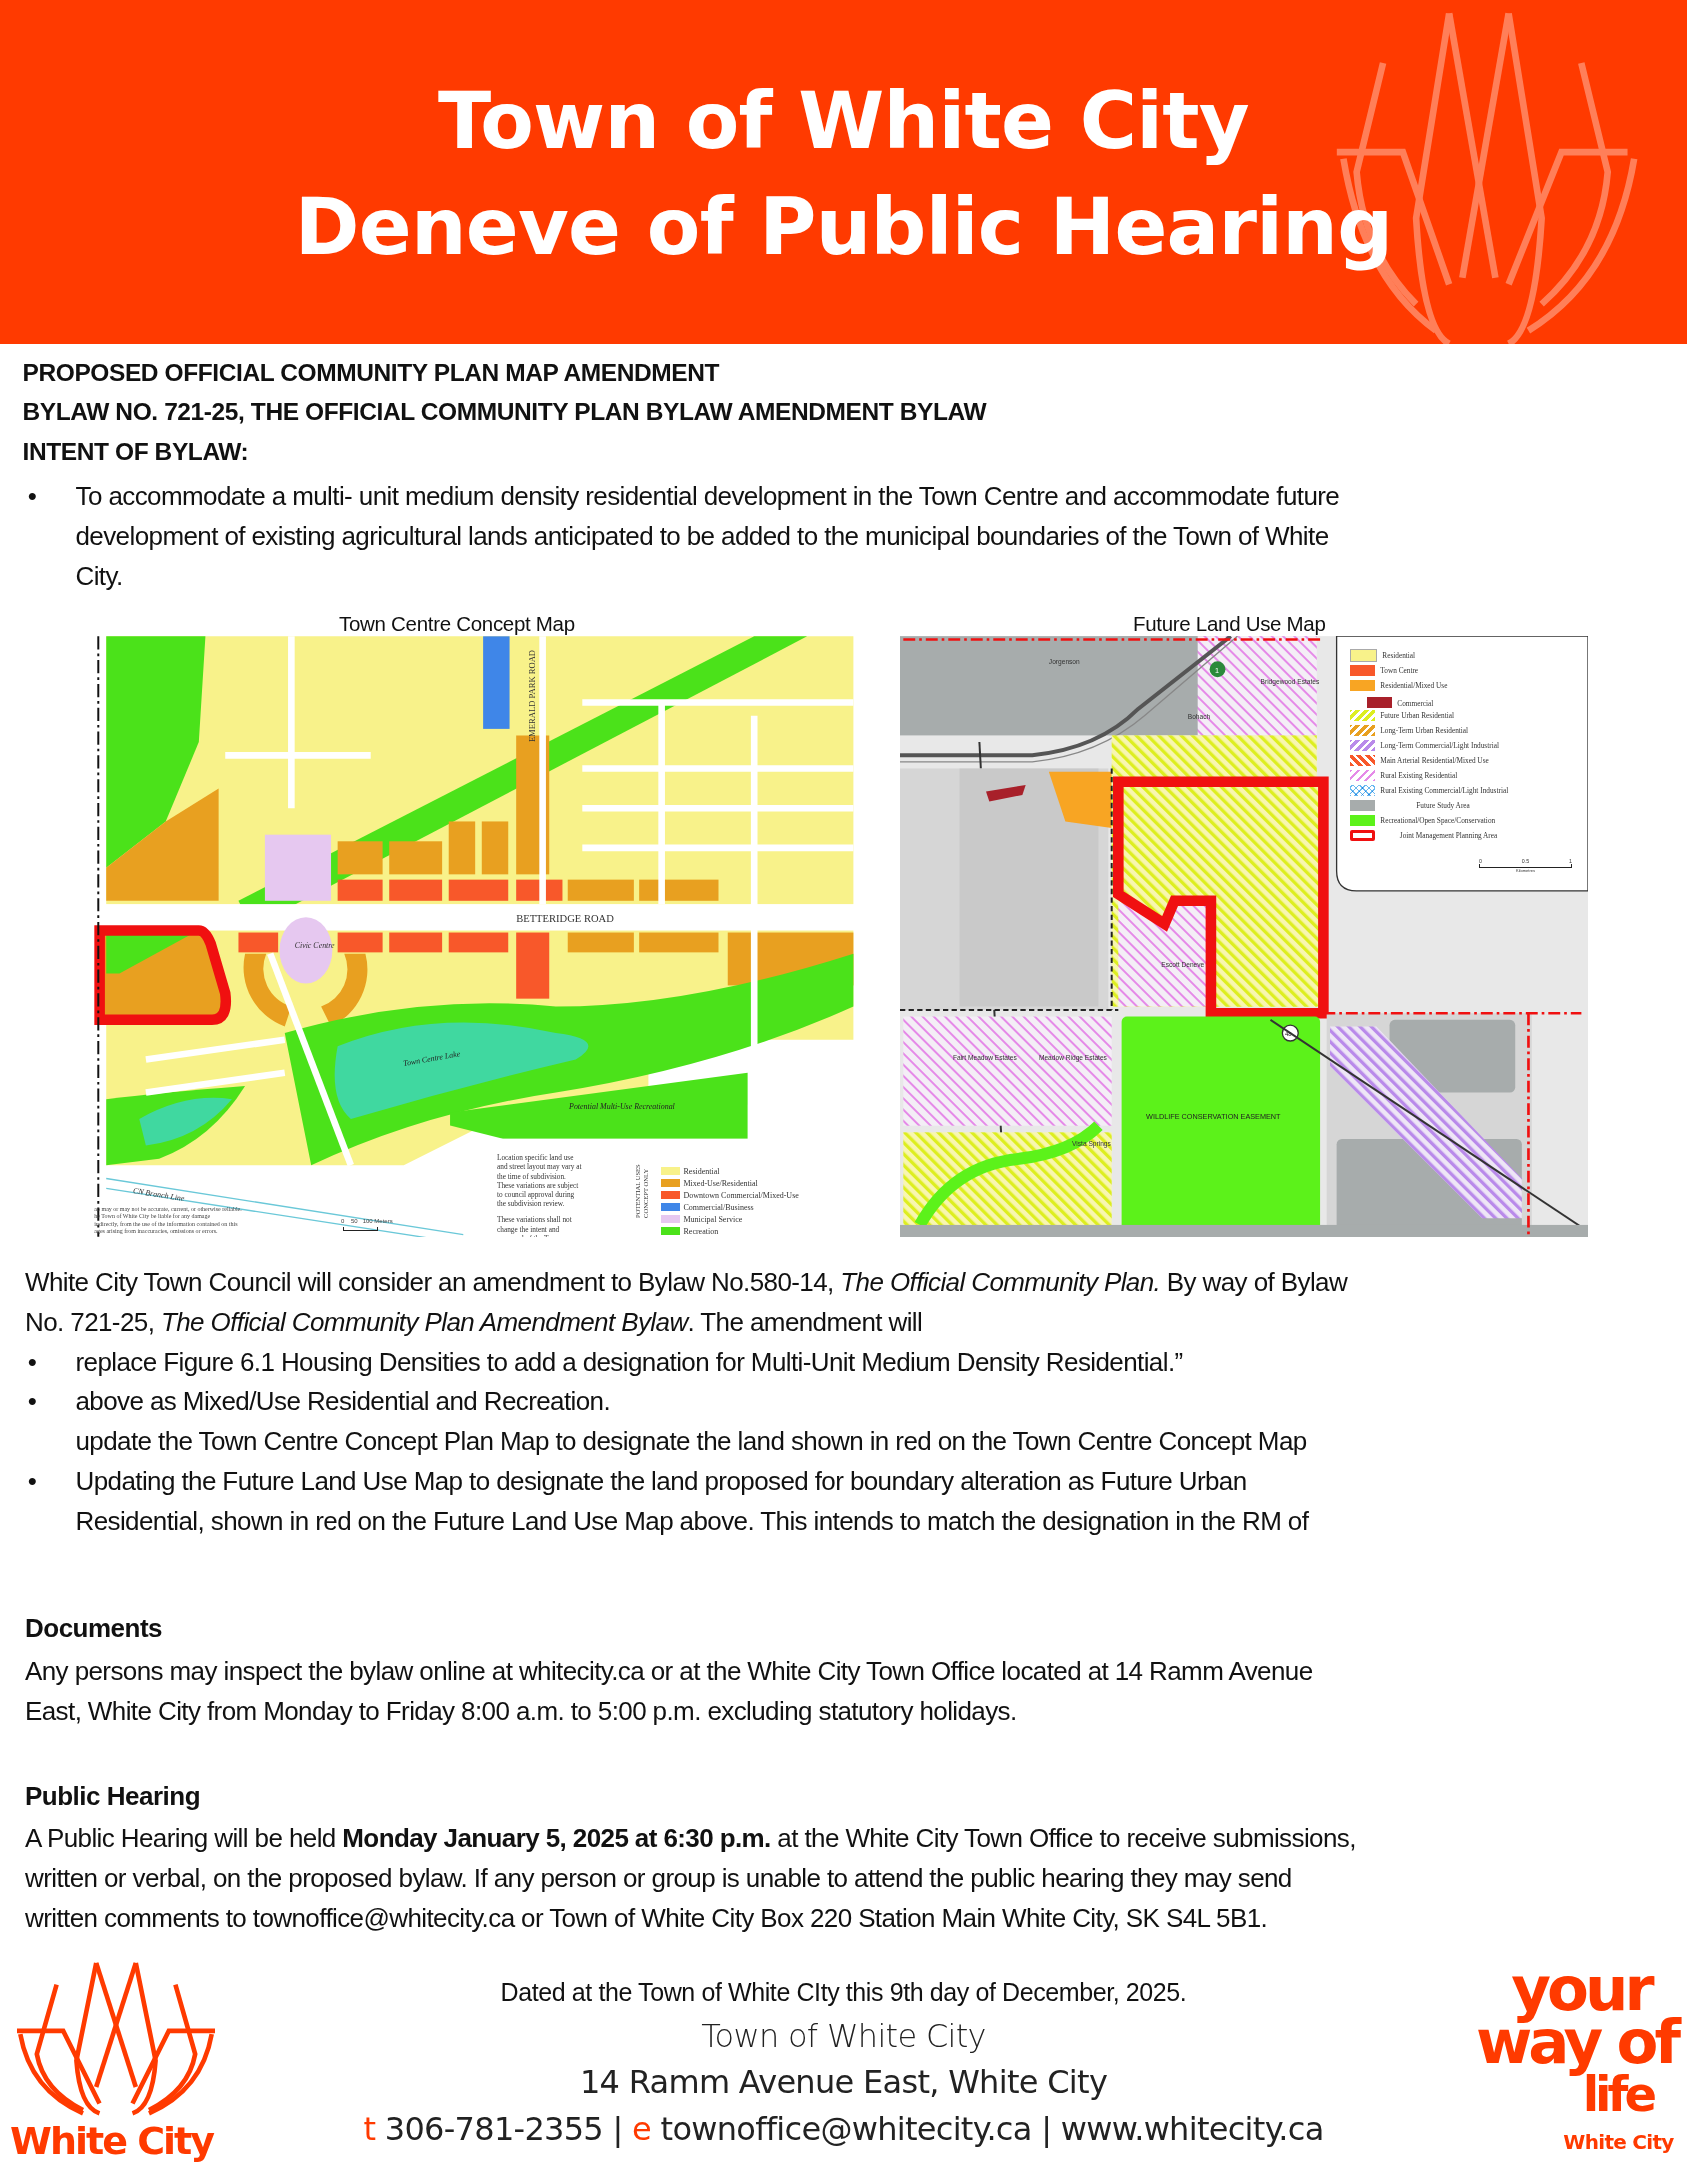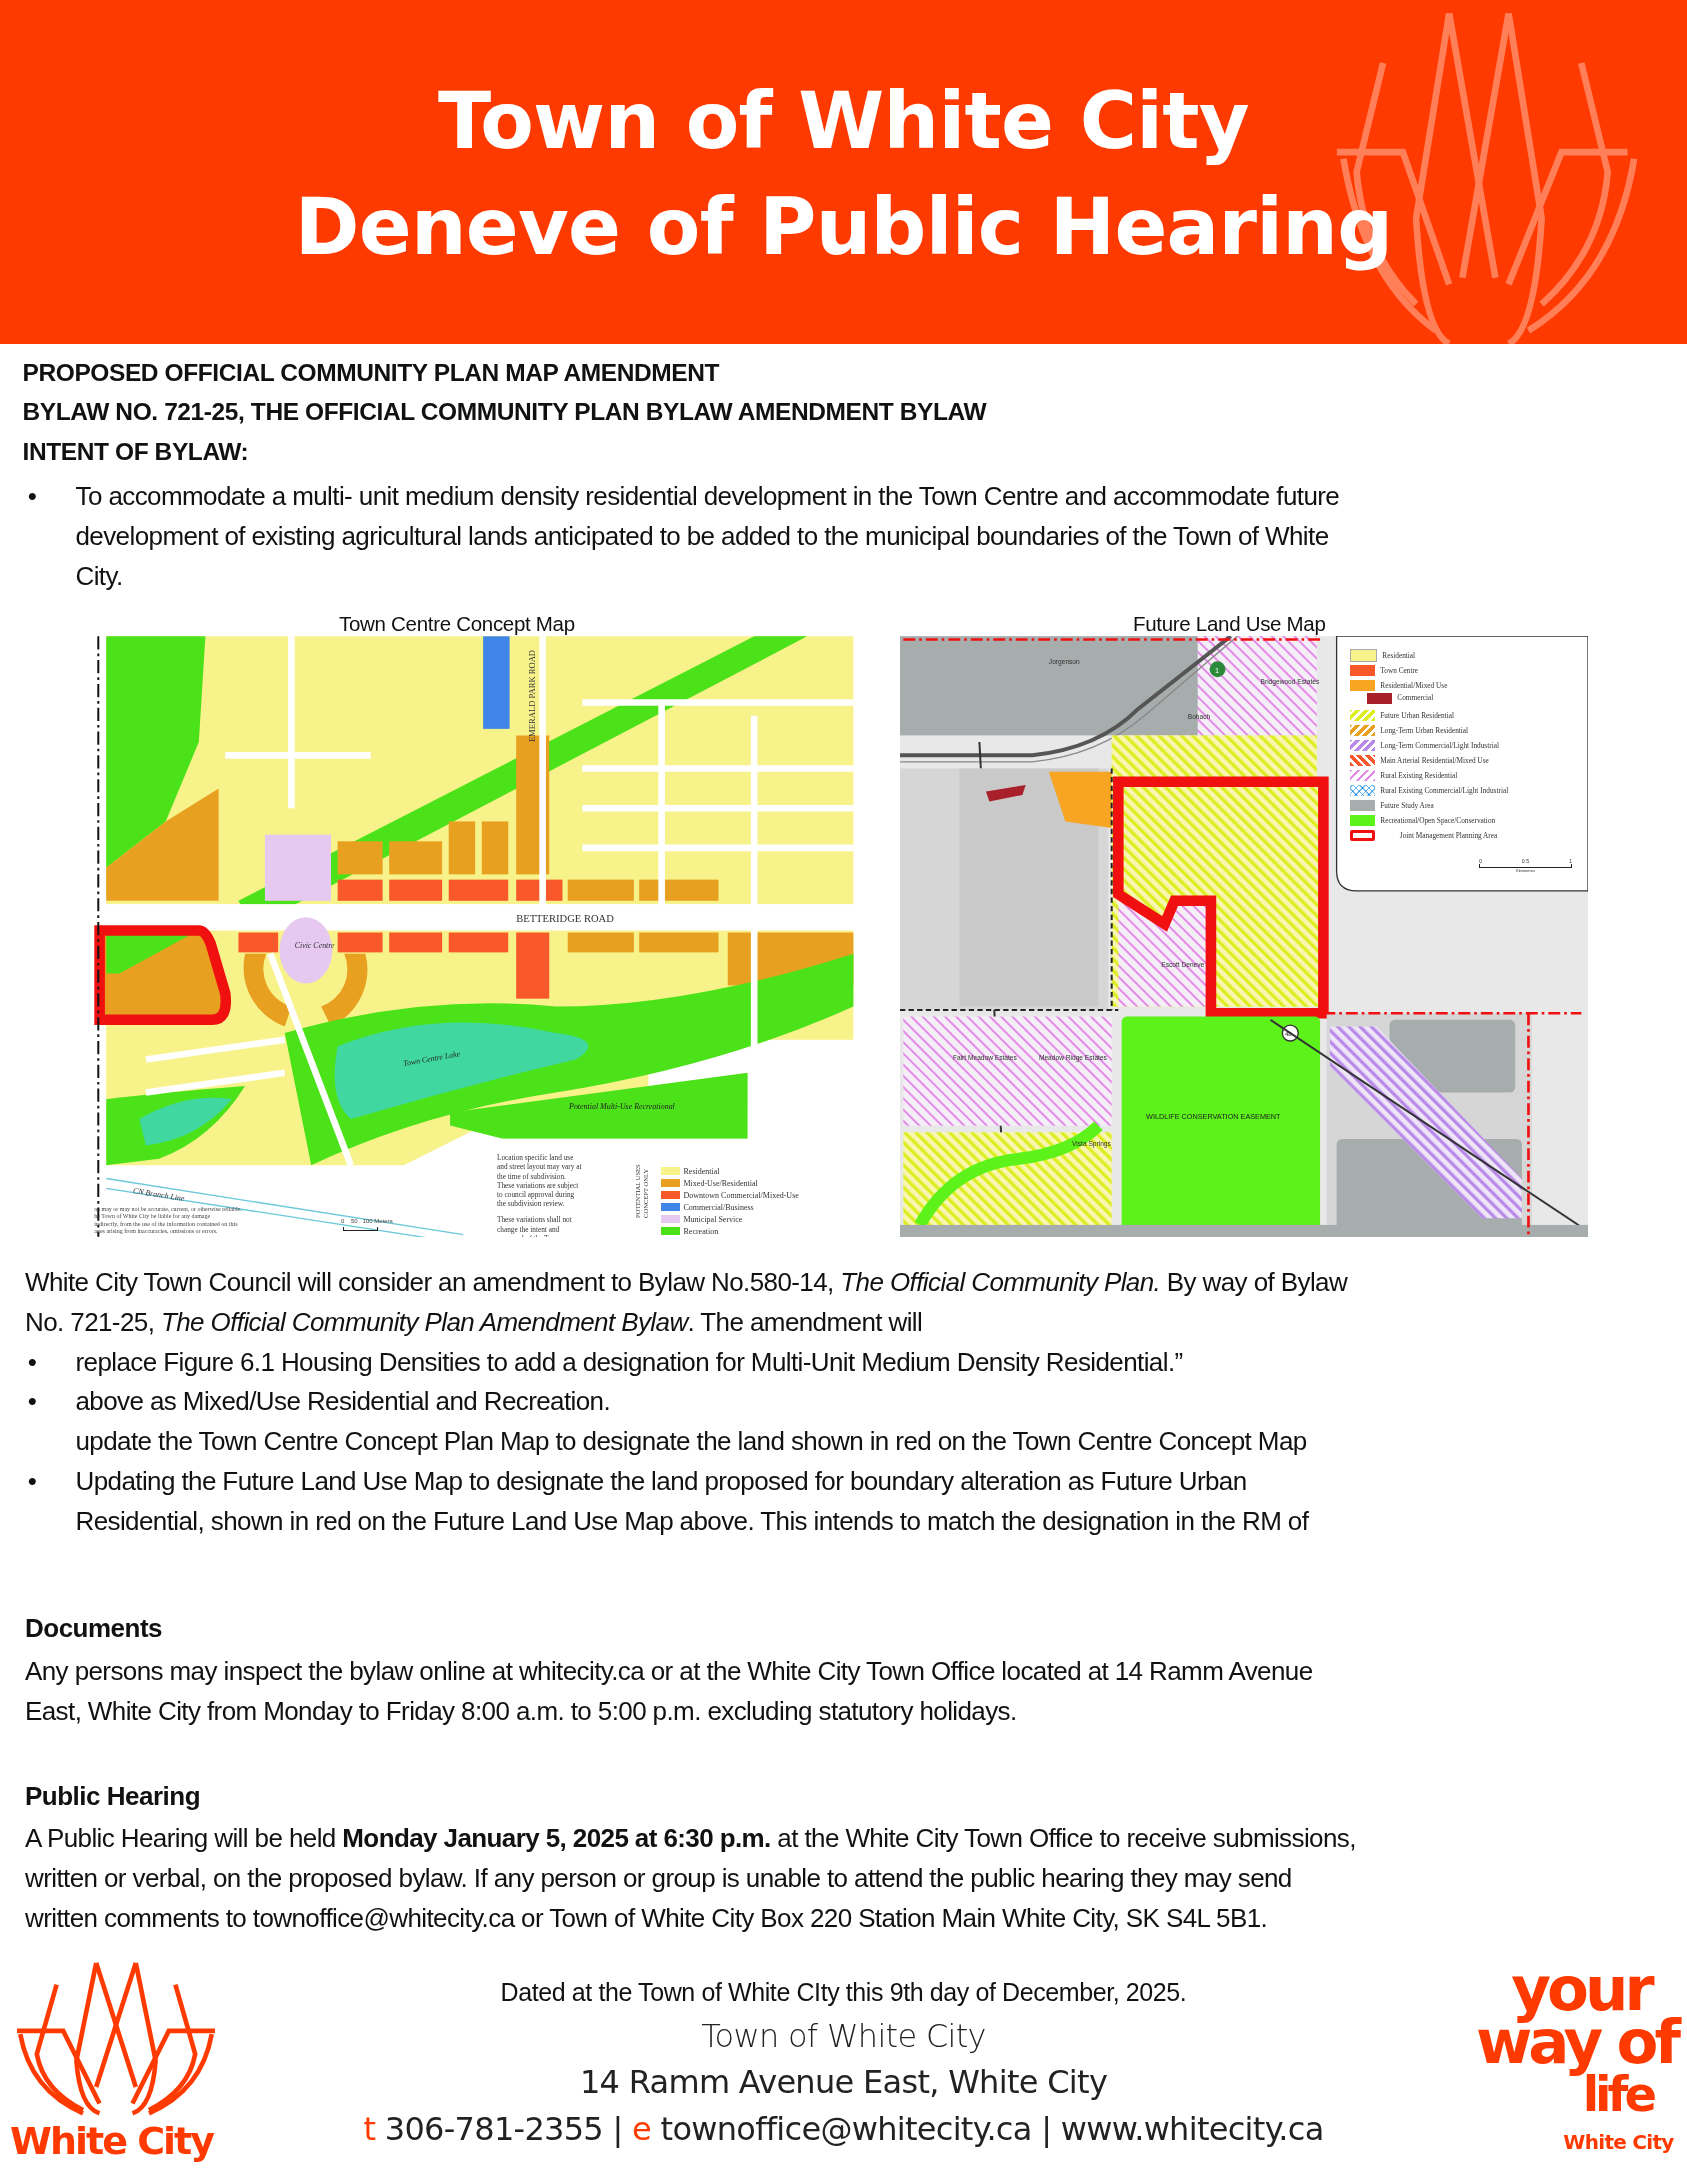--- a/index.html
+++ b/index.html
@@ -275,21 +275,21 @@
         <span>Residential</span>
       </div>
     <div style="display:flex;align-items:center;height:15px;">
         <span style="width:25px;height:10.6px;background:#F8582A;display:inline-block;margin-right:5.3px;"></span>
         <span>Town Centre</span>
       </div>
     <div style="display:flex;align-items:center;height:15px;">
         <span style="width:25px;height:10.6px;background:#F8A523;display:inline-block;margin-right:5.3px;"></span>
         <span>Residential/Mixed Use</span>
       </div>
-    <div style="display:flex;align-items:flex-start;height:15px;padding-left:17px;">
+    <div style="display:flex;align-items:flex-end;height:15px;padding-left:17px;">
         <span style="width:25px;height:10.6px;background:#A8202A;display:inline-block;margin-right:5.3px;"></span>
         <span>Commercial</span>
       </div>
     <div style="display:flex;align-items:center;height:15px;">
         <span style="width:25px;height:10.6px;background:repeating-linear-gradient(-45deg,#DDEE20 0 3.3px,#fff 3.3px 6px);display:inline-block;margin-right:5.3px;"></span>
         <span>Future Urban Residential</span>
       </div>
     <div style="display:flex;align-items:center;height:15px;">
         <span style="width:25px;height:10.6px;background:repeating-linear-gradient(-45deg,#E8A020 0 3.3px,#fff 3.3px 6px);display:inline-block;margin-right:5.3px;"></span>
         <span>Long-Term Urban Residential</span>
@@ -303,21 +303,21 @@
         <span>Main Arterial Residential/Mixed Use</span>
       </div>
     <div style="display:flex;align-items:center;height:15px;">
         <span style="width:25px;height:10.6px;background:repeating-linear-gradient(-45deg,#E58AE8 0 2px,#fff 2px 6px);display:inline-block;margin-right:5.3px;"></span>
         <span>Rural Existing Residential</span>
       </div>
     <div style="display:flex;align-items:center;height:15px;">
         <span style="width:25px;height:10.6px;background:repeating-linear-gradient(45deg,#68B8F0 0 1.3px,#fff 1.3px 4.6px),repeating-linear-gradient(-45deg,#68B8F0 0 1.3px,#fff 1.3px 4.6px);background-blend-mode:multiply;display:inline-block;margin-right:5.3px;"></span>
         <span>Rural Existing Commercial/Light Industrial</span>
       </div>
-    <div style="display:flex;align-items:center;height:15px;">
+    <div style="display:flex;align-items:center;height:15px;gap:36px;">
         <span style="width:25px;height:10.6px;background:#A7ACAC;display:inline-block;margin-right:5.3px;"></span>
         <span>Future Study Area</span>
       </div>
     <div style="display:flex;align-items:center;height:15px;">
         <span style="width:25px;height:10.6px;background:#5CF21A;display:inline-block;margin-right:5.3px;"></span>
         <span>Recreational/Open Space/Conservation</span>
       </div>
     <div style="display:flex;align-items:center;height:15px;gap:20px;">
         <span style="width:18.5px;height:5.3px;border:3.3px solid #F01010;border-radius:2px;display:inline-block;margin-right:5.3px;"></span>
         <span>Joint Management Planning Area</span>

